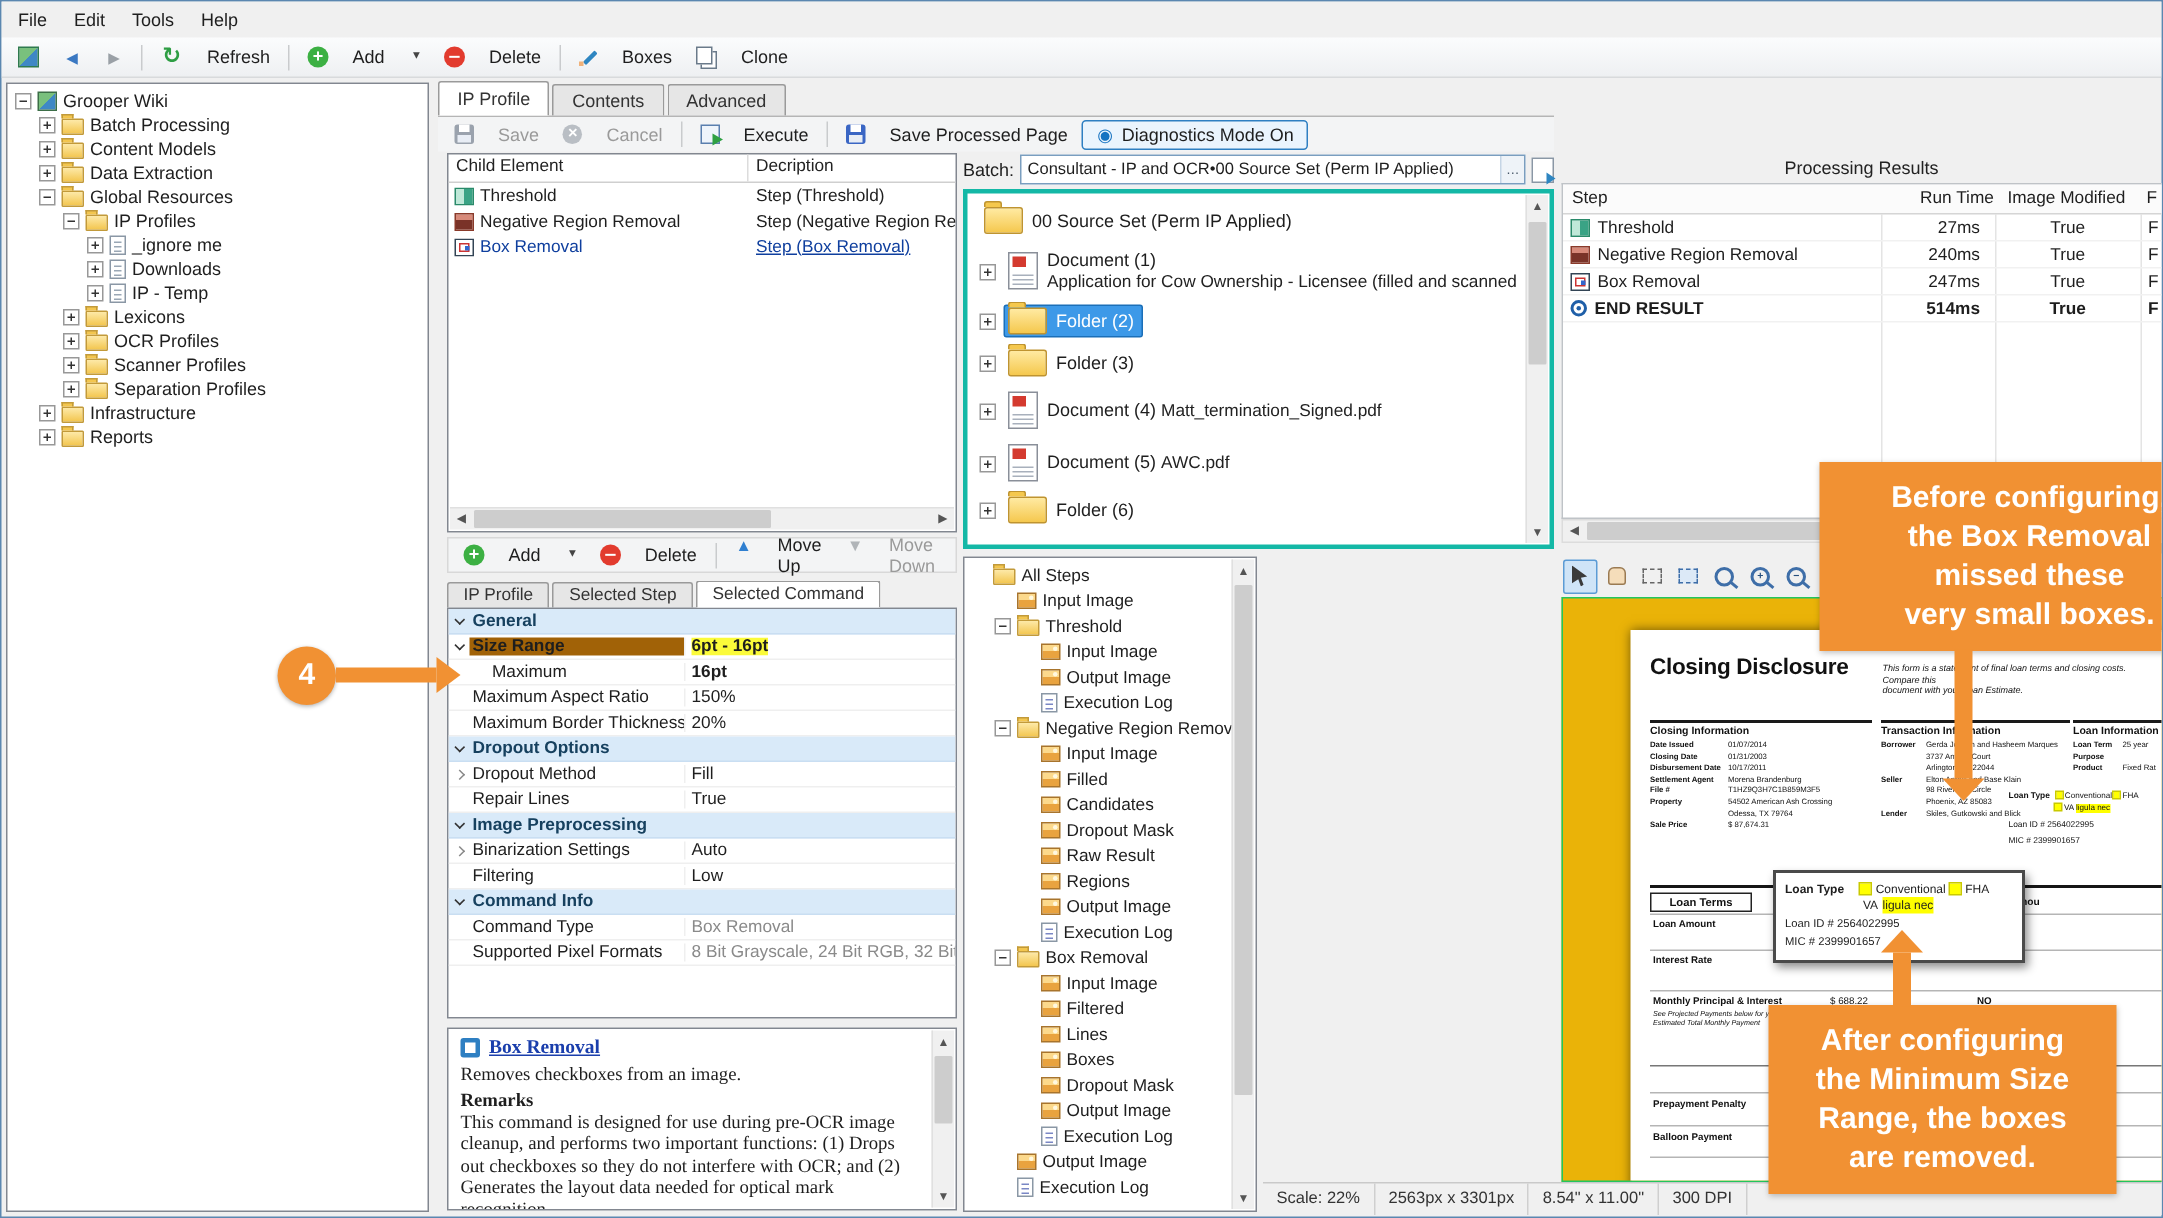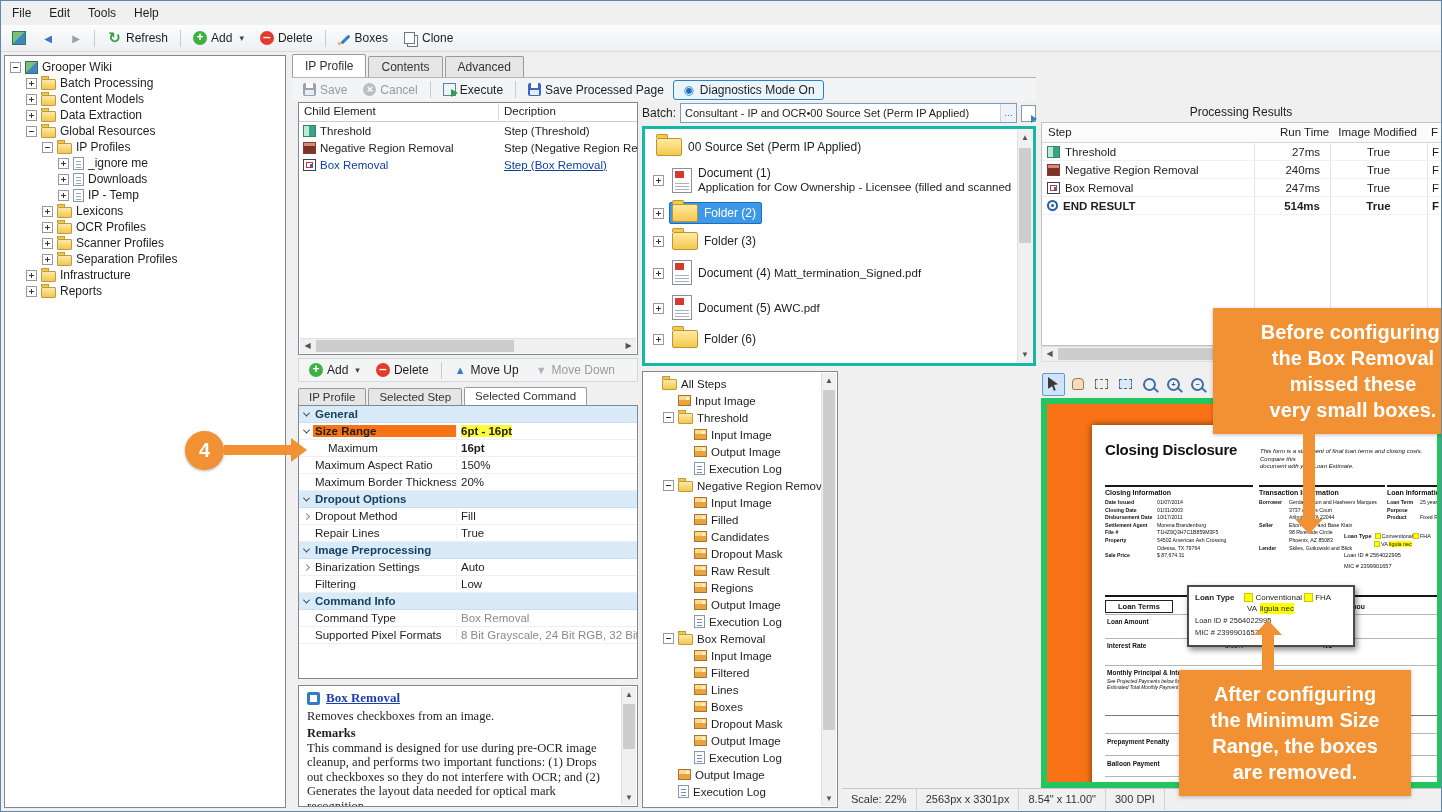--- a/index.html
+++ b/index.html
@@ -4,21 +4,21 @@
 <style>
 *{margin:0;padding:0;box-sizing:border-box}
 html,body{width:1442px;height:812px}
 body{font-family:"Liberation Sans","DejaVu Sans",sans-serif;font-size:12px;color:#1e1e1e;background:#fff}
 .app{position:relative;width:1442px;height:812px;background:#f0f0f0;border:1px solid #5b87b0;overflow:hidden}
 
 
 .menubar{position:absolute;left:0;top:0;right:0;height:24px;display:flex;align-items:center;padding-left:2px;background:#f0f0f0}
 .menu-item{padding:3px 9px;cursor:default}
 .toolbar1{position:absolute;left:0;top:24px;right:0;height:27px;background:linear-gradient(#fbfcfd,#eef0f2);border-bottom:1px solid #d8dadc;display:flex;align-items:center;gap:2px;padding:0 4px}
-.tbtn{display:flex;align-items:center;gap:4px;padding:3px 6px;border:1px solid transparent;border-radius:2px;background:none;font-family:inherit;font-size:12px;color:#1e1e1e}
+.tbtn{display:flex;align-items:flex-start;gap:16px;padding:3px 6px;border:1px solid transparent;border-radius:2px;background:none;font-family:inherit;font-size:12px;color:#1e1e1e}
 .tbtn.dis{color:#9a9a9a}
 .tsep{width:1px;height:17px;background:#c9cbcd;margin:0 3px}
 .caret::after{content:"▾";font-size:9px;color:#444;margin-left:3px}
 
 
 .i{display:inline-block;flex:none;position:relative}
 .i-grid{width:14px;height:14px;border:1px solid #2f7a4f;background:linear-gradient(135deg,#79c07d 50%,#3f88c5 50%)}
 .i-back{width:12px;text-align:center}.i-back::before{content:"◀";color:#3a78c2;font-size:10px}
 .i-fwd{width:12px;text-align:center}.i-fwd::before{content:"▶";color:#9aa0a6;font-size:10px}
 .i-refresh{width:15px;text-align:center}.i-refresh::before{content:"↻";color:#2e9e44;font-weight:bold;font-size:15px;line-height:13px}
@@ -131,21 +131,21 @@
 .prow.cv .chev i{display:block;width:5px;height:5px;border-right:1.5px solid #333;border-bottom:1.5px solid #333;transform:rotate(45deg) translate(-1px,-1px)}
 .prow.cr .chev i{display:block;width:5px;height:5px;border-right:1.5px solid #888;border-bottom:1.5px solid #888;transform:rotate(-45deg)}
 .prow .plabel{width:143px;padding-left:2px;white-space:nowrap;overflow:hidden}
 .prow .pval{flex:1;border-left:1px solid #efefef;padding-left:4px;white-space:nowrap;overflow:hidden}
 .prow .pval i,.prow .plabel i{font-style:normal}
 .prow.cat{background:#d9eaf9;border-bottom-color:#c9def2;font-weight:bold;color:#17415f}
 .prow.cat .pval{border-left:none}
 .prow.bold{font-weight:bold}
 .prow.sub .plabel{padding-left:15px}
 .prow.vbold .pval i{font-weight:bold}
-.prow.hl .plabel{background:#f97316}
+.prow.hl .plabel{background:#a16207}
 .prow.hl .pval i{background:#fbfb3a}
 .prow.dis .pval i{color:#8a8a8a}
 
 
 .helpbox{position:absolute;left:297px;top:684px;width:340px;height:122px;background:#fff;border:1px solid #828790;padding:5px 22px 5px 8px;font-family:"Liberation Serif","DejaVu Serif",serif;font-size:12.5px;line-height:14.5px;overflow:hidden}
 .helptitle{display:flex;align-items:center;gap:6px;margin-bottom:3px}
 .helptitle .t{color:#1a3eac;font-weight:bold;text-decoration:underline;font-size:13px}
 .help-icon{width:13px;height:13px;background:#2e7fc2;border-radius:2px;position:relative;flex:none}
 .help-icon::before{content:"";position:absolute;inset:3px;background:#fff}
 .remarks-h{font-weight:bold;margin-top:3px}
@@ -194,21 +194,21 @@
 .actual .tg::before{content:"1"}
 .fit .tg::before{content:"◻";font-size:6px}
 .fitw .tg::before{content:"↔"}
 .fith .tg::before{content:"↕"}
 .rotl .tg::before{content:"↺";color:#2e9e44;font:bold 16px/18px "DejaVu Sans",sans-serif}
 .rotr .tg::before{content:"↻";color:#2e9e44;font:bold 16px/18px "DejaVu Sans",sans-serif}
 .rotl .tg,.rotr .tg{width:18px;height:18px}
 .print .tg{width:14px;height:9px;background:#8f9aa6;border-radius:2px;margin-top:3px}
 .print .tg::before{content:"";position:absolute;left:2px;top:-4px;width:9px;height:4px;background:#fff;border:1px solid #889}
 .print .tg::after{content:"";position:absolute;left:2px;top:6px;width:9px;height:5px;background:#fff;border:1px solid #889}
-.vcanvas{position:absolute;left:200px;top:29px;right:0;bottom:22px;background:#f97316;border:6px solid #22c55e;overflow:hidden}
+.vcanvas{position:absolute;left:200px;top:29px;right:0;bottom:22px;background:#eab308;border:1px solid #22c55e;overflow:hidden}
 .vstatus{position:absolute;left:1px;right:0;bottom:0;height:22px;background:#f0f0f0;border-top:1px solid #c9c9c9;display:flex;align-items:stretch;font-size:11px;color:#333}
 .vstatus .seg{padding:4px 9px;border-right:1px solid #cfcfcf;white-space:nowrap}
 
 
 .dpage{position:absolute;left:45px;top:21px;width:362px;height:400px;background:#fff;box-shadow:0 0 7px rgba(0,0,0,.55);overflow:hidden;color:#111}
 .doc-title{position:absolute;left:13px;top:16px;font-size:15px;font-weight:bold;letter-spacing:-.2px}
 .doc-intro{position:absolute;left:168px;top:23px;width:188px;font-size:6px;line-height:7.5px;font-style:italic;white-space:pre-line}
 .dsec{position:absolute;border-top:2px solid #1a1a1a;padding-top:2px}
 .dsec .dh{font-size:7px;font-weight:bold;margin-bottom:3px;white-space:nowrap}
 .kv{display:flex;font-size:5.2px;line-height:7.6px}

